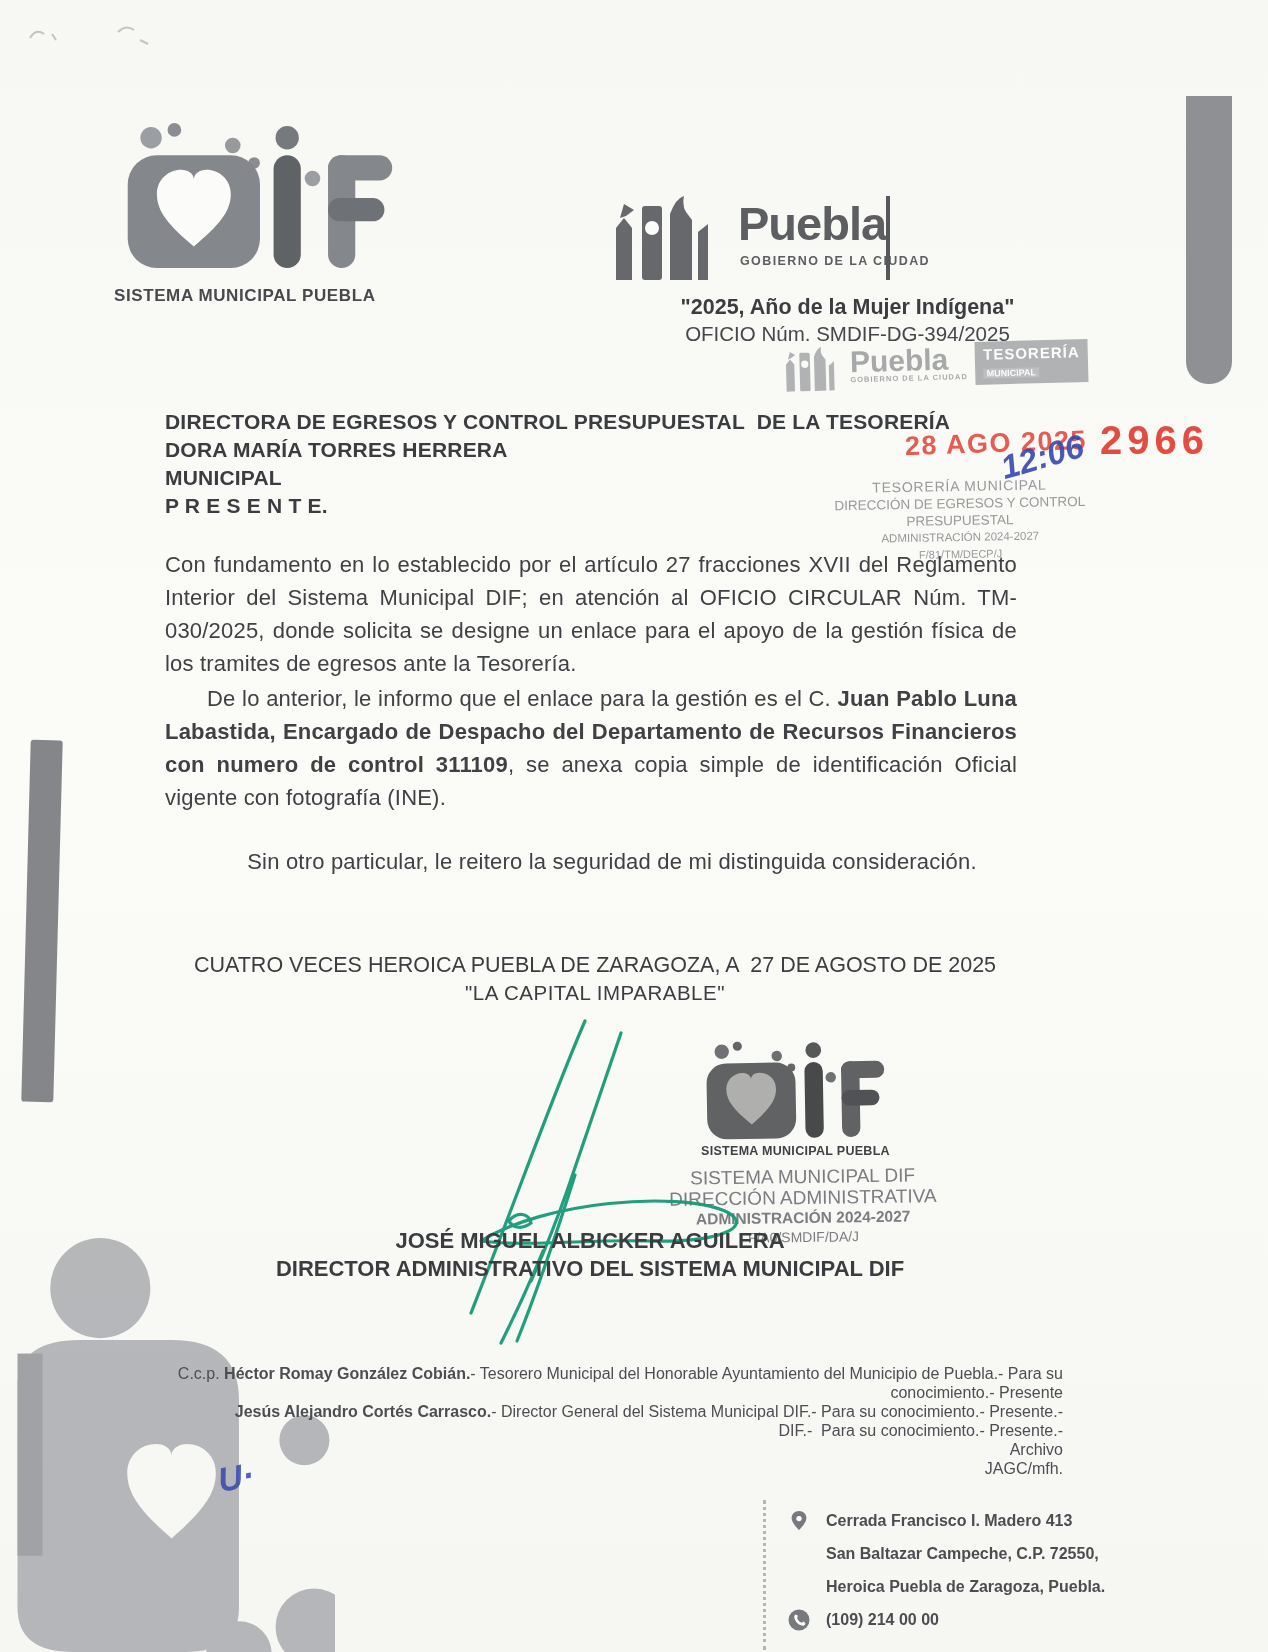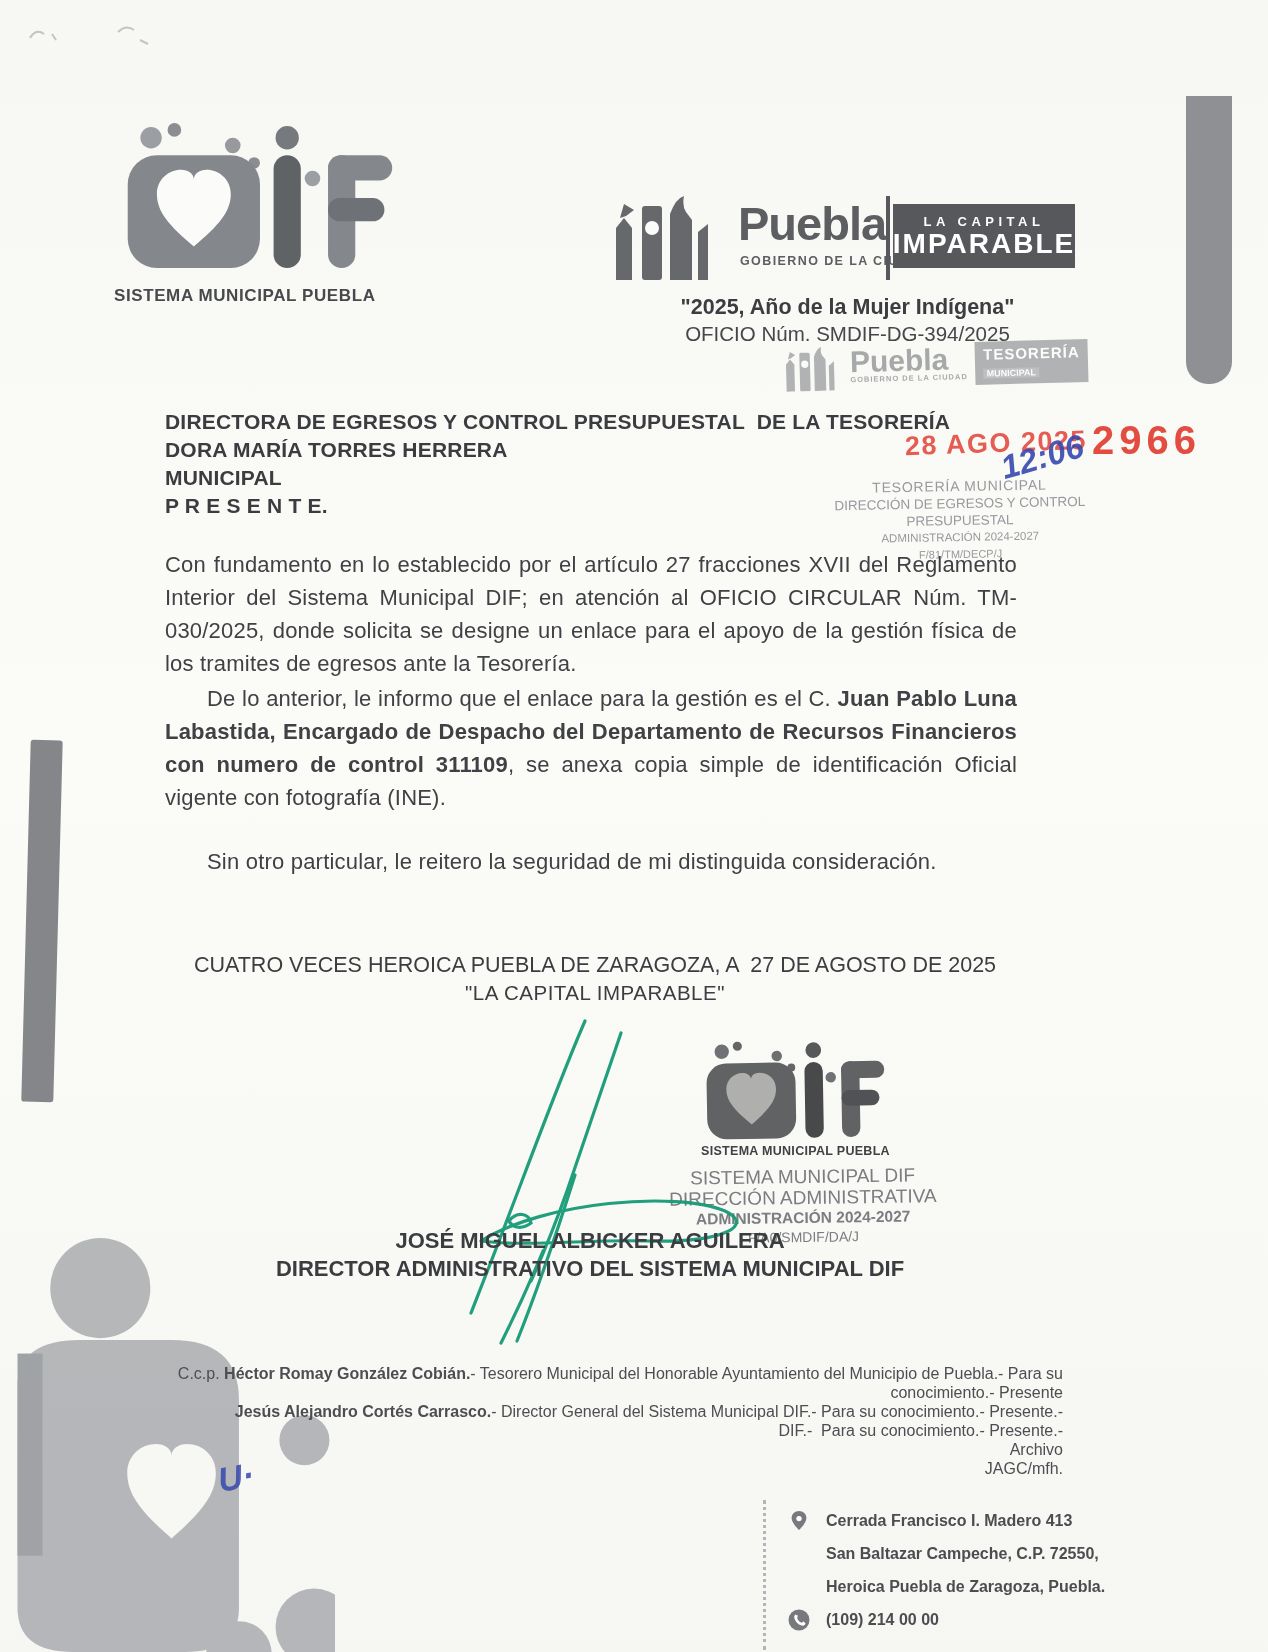--- a/index.html
+++ b/index.html
@@ -25,21 +25,21 @@
 
   
   .rx-stamp{display:flex;align-items:center;gap:8px;opacity:.62;transform:rotate(-1.5deg);}
   .rx-word{font-size:30px;font-weight:800;color:#76787c;line-height:.9;}
   .rx-sub{font-size:7.5px;font-weight:bold;color:#76787c;letter-spacing:1px;}
   .rx-chip{background:#85878b;color:#fff;padding:4px 8px;}
   .rx-chip .t1{font-size:15px;font-weight:bold;letter-spacing:1px;}
   .rx-chip .t2{font-size:9px;font-weight:bold;background:#9a9ca0;display:inline-block;padding:0 3px;margin-top:2px;}
   .date-stamp{font-size:27px;font-weight:700;color:#e24236;letter-spacing:1.5px;transform:rotate(-2deg);opacity:.85;}
   .pen{color:#3748ae;font-style:italic;font-weight:600;}
-  .folio{font-size:40px;font-weight:600;color:#e03a2e;letter-spacing:5px;opacity:.9;}
+  .folio{font-size:40px;font-weight:600;color:#e03a2e;letter-spacing:5px;opacity:.9;margin-left:8px;}
   .office-stamp{color:#97999d;transform:rotate(-1deg);line-height:17px;}
   .office-stamp .s1{font-size:14px;letter-spacing:.8px;}
   .office-stamp .s2{font-size:13.5px;}
   .office-stamp .s4{font-size:11.5px;}
   .office-stamp .s5{font-size:11px;}
 
   
   .recipient{font-size:21px;line-height:28px;font-weight:600;color:#3a3c40;letter-spacing:.2px;}
   .para{width:852px;font-size:22px;line-height:33px;text-align:justify;color:#3f4145;letter-spacing:.2px;}
   .indent{text-indent:42px;}
@@ -109,24 +109,20 @@
   <div class="abs dif-caption" style="left:114px;top:286px;width:290px">SISTEMA MUNICIPAL PUEBLA</div>
 
   <div class="abs rightbar" style="left:1186px;top:96px;width:46px;height:288px"></div>
 
   <svg class="abs" style="left:596px;top:188px" width="132" height="92" viewBox="0 0 120 92" fill="#66686c">
     <use href="#skyline"></use>
   </svg>
   <div class="abs puebla-word" style="left:738px;top:200px">Puebla</div>
   <div class="abs puebla-sub" style="left:740px;top:254px">GOBIERNO DE LA CIUDAD</div>
   <div class="abs" style="left:886px;top:196px;width:4px;height:84px;background:#57585b"></div>
-  <div class="abs badge" style="left:893px;top:204px">
-    <div class="l1">LA CAPITAL</div>
-    <div class="l2">IMPARABLE</div>
-  </div>
   <div class="abs legend c" style="left:655px;top:295px;width:385px">"2025, Año de la Mujer Indígena"</div>
   <div class="abs oficio c" style="left:655px;top:322px;width:385px">OFICIO Núm. SMDIF-DG-394/2025</div>
 
   <div class="abs rx-stamp" style="left:778px;top:340px">
     <svg width="64" height="48" viewBox="0 0 120 92" fill="#86888c">
         <use href="#skyline"></use>
       </svg>
     <div>
       <div class="rx-word">Puebla</div>
       <div class="rx-sub">GOBIERNO DE LA CIUDAD</div>
@@ -151,21 +147,21 @@
 
   <div class="abs recipient" style="left:165px;top:408px">
     <div class="prewrap">DIRECTORA DE EGRESOS Y CONTROL PRESUPUESTAL  DE LA TESORERÍA</div>
     <div class="prewrap">DORA MARÍA TORRES HERRERA</div>
     <div class="prewrap">MUNICIPAL</div>
     <div class="prewrap">P R E S E N T E.</div>
   </div>
 
   <p class="abs para" style="left:165px;top:548px;margin:0">Con fundamento en lo establecido por el artículo 27 fracciones XVII del Reglamento Interior del Sistema Municipal DIF; en atención al OFICIO CIRCULAR Núm. TM-030/2025, donde solicita se designe un enlace para el apoyo de la gestión física de los tramites de egresos ante la Tesorería.</p>
   <p class="abs para indent" style="left:165px;top:682px;margin:0"><span>De lo anterior, le informo que el enlace para la gestión es el C. </span><span class="b">Juan Pablo Luna Labastida, Encargado de Despacho del Departamento de Recursos Financieros con numero de control 311109</span><span>, se anexa copia simple de identificación Oficial vigente con fotografía (INE).</span></p>
-  <p class="abs para indent" style="left:165px;top:845px;margin:0;text-align:left">Sin otro particular, le reitero la seguridad de mi distinguida consideración.</p>
+  <p class="abs para indent" style="left:165px;top:845px;margin:0;text-align:center">Sin otro particular, le reitero la seguridad de mi distinguida consideración.</p>
 
   <div class="abs closing c" style="left:150px;top:952px;width:890px">
     <div class="prewrap">CUATRO VECES HEROICA PUEBLA DE ZARAGOZA, A  27 DE AGOSTO DE 2025</div>
     <div class="slogan">"LA CAPITAL IMPARABLE"</div>
   </div>
 
   <svg class="abs" style="left:700px;top:1040px;filter:brightness(.65) contrast(1.15);opacity:.9;transform:rotate(-1deg)" width="190" height="102" viewBox="0 0 290 156">
     <use href="#difmark"></use>
   </svg>
   <div class="abs stamp-caption c" style="left:693px;top:1144px;width:205px">SISTEMA MUNICIPAL PUEBLA</div>

